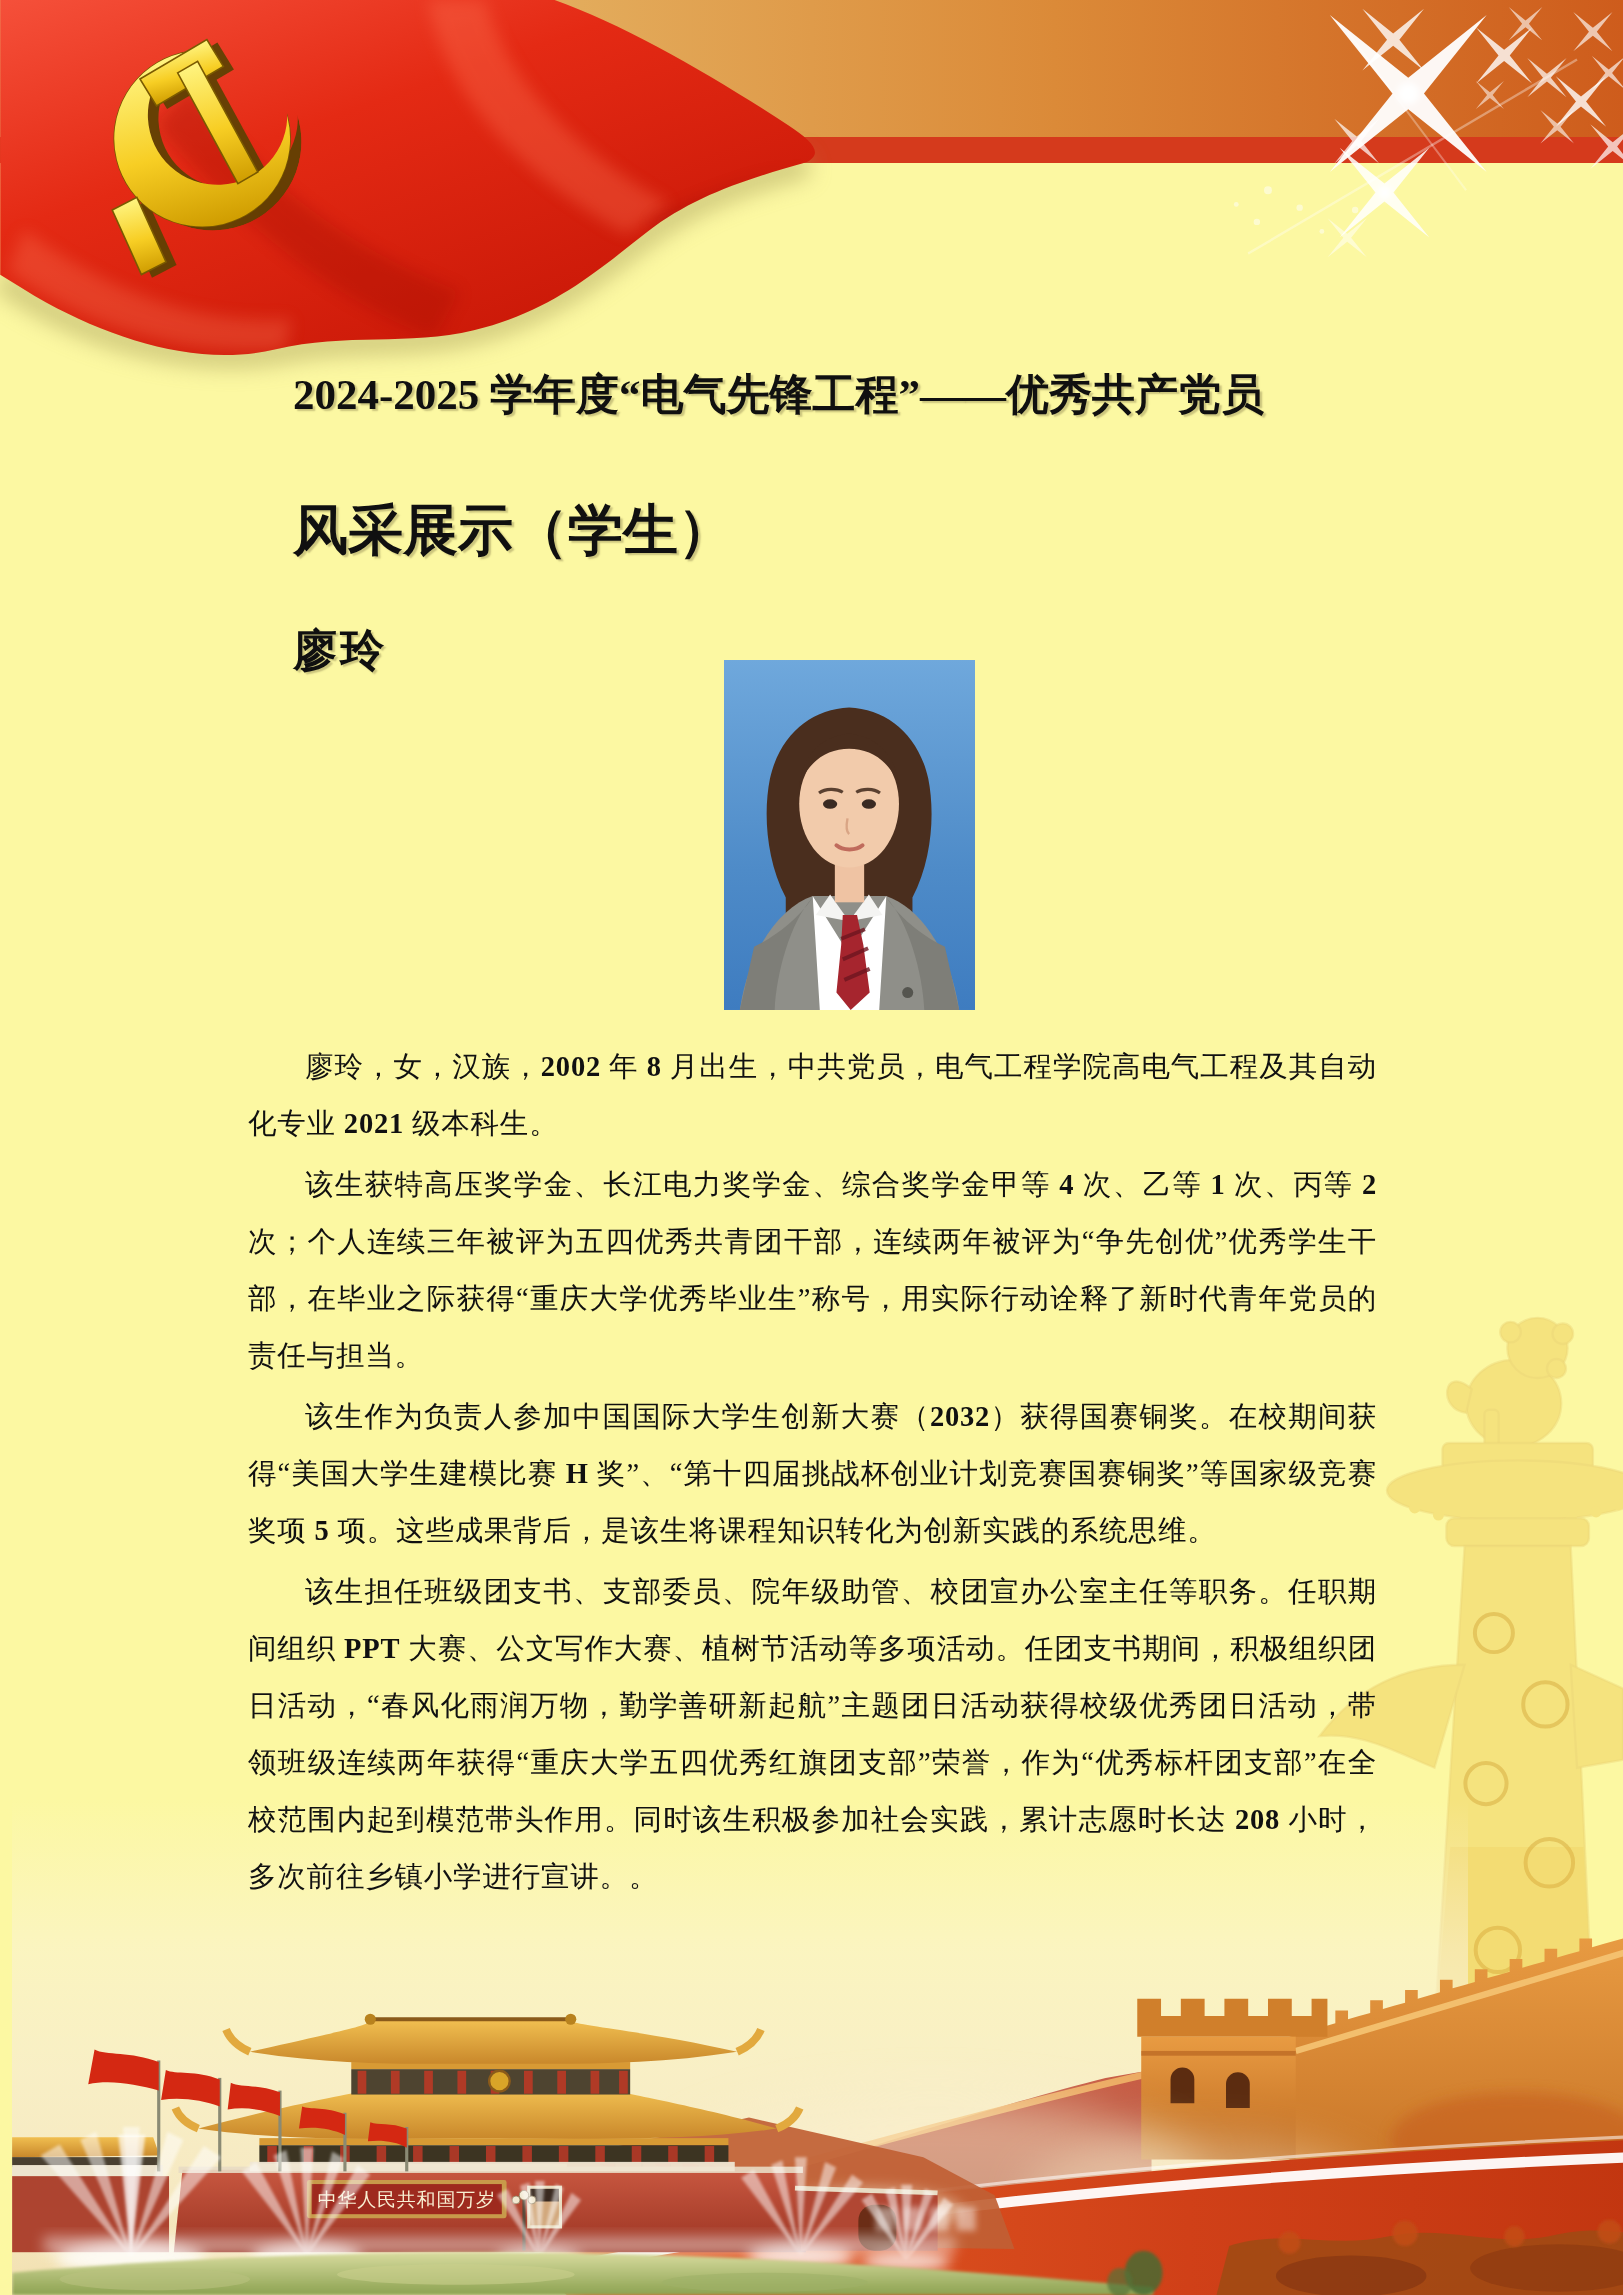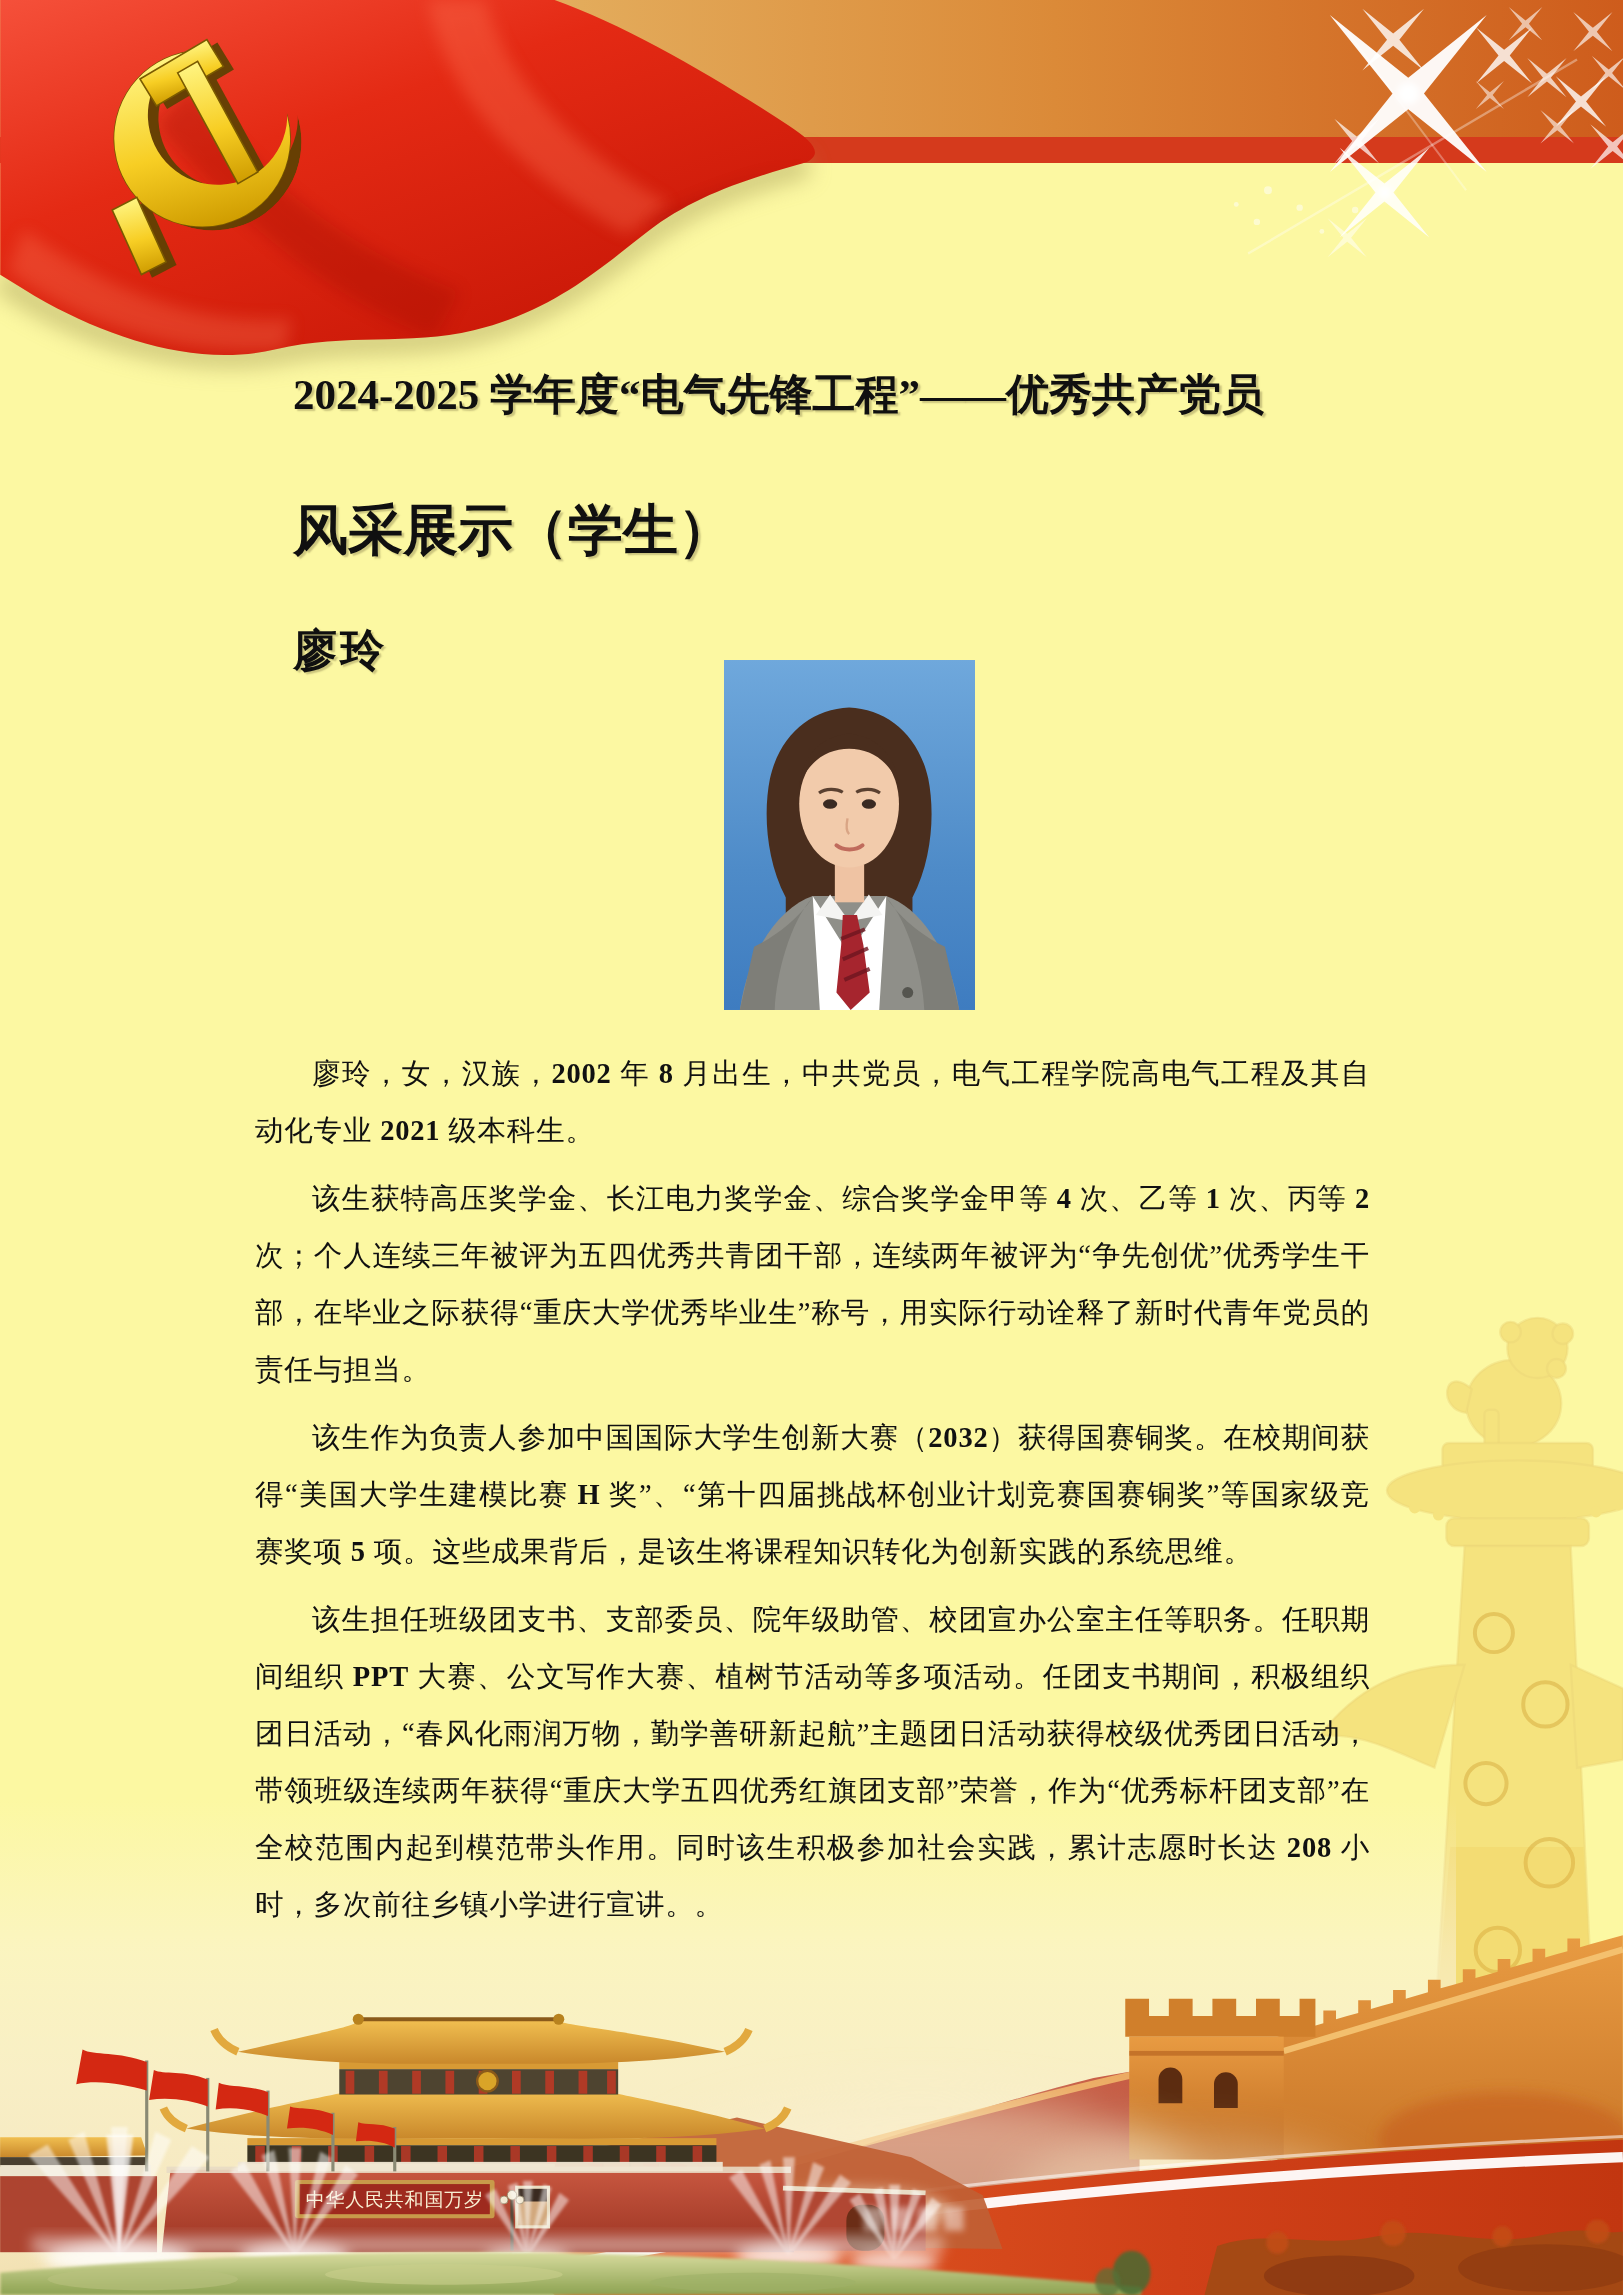--- a/index.html
+++ b/index.html
@@ -19,26 +19,26 @@
     font-weight:bold;text-shadow:2.4px 2.4px 1.6px rgba(130,120,70,0.40);white-space:nowrap;}
   .title1{top:366px;font-size:43px;}
   .title2{top:494px;font-size:55px;}
   .student-name{top:575px;font-size:44px;letter-spacing:3.2px;margin-top:46px;}
   
   .photo{position:absolute;left:724px;top:660px;width:251px;height:350px;}
   .photo svg{display:block;}
   
   .body-text{position:absolute;left:244px;top:1034px;width:1137px;z-index:6;
     font-size:28.5px;line-height:57px;color:#111;text-align:justify;letter-spacing:0.8px;}
-  .body-text p{margin:11px;text-indent:2em;}
+  .body-text p{margin:4px;text-indent:2em;}
   .body-text b{font-weight:bold;}
   
   .huabiao{position:absolute;left:1284px;top:1292px;width:339px;height:801px;z-index:1;}
   
-  .scene{position:absolute;left:0;top:1799px;width:1456px;height:496px;z-index:2;
+  .scene{position:absolute;left:12px;top:1799px;width:1456px;height:496px;z-index:2;
     background:linear-gradient(180deg,rgba(250,242,216,0) 0%,rgba(250,242,216,0.55) 30%,
       rgba(248,238,201,0.9) 55%,#F6E9C2 78%,#F2E0B0 100%);}
   .scene svg{display:block;}
   .txt-layer{z-index:6;}
 </style>
 </head>
 <body>
 
 <div class="page">
 

